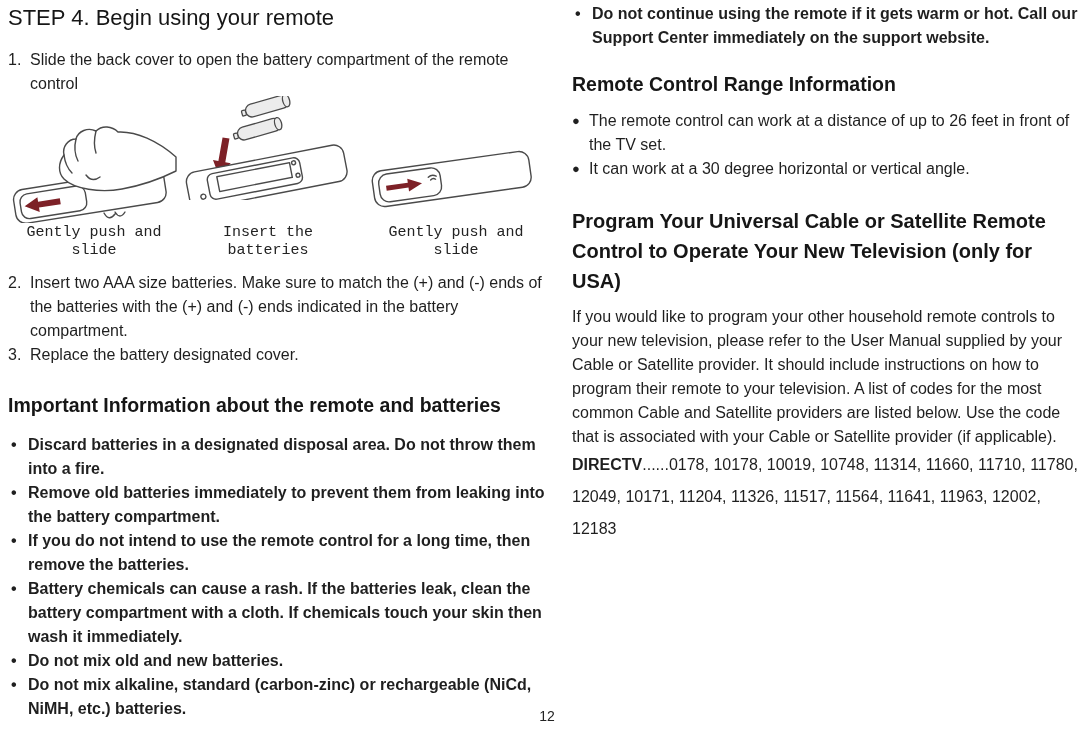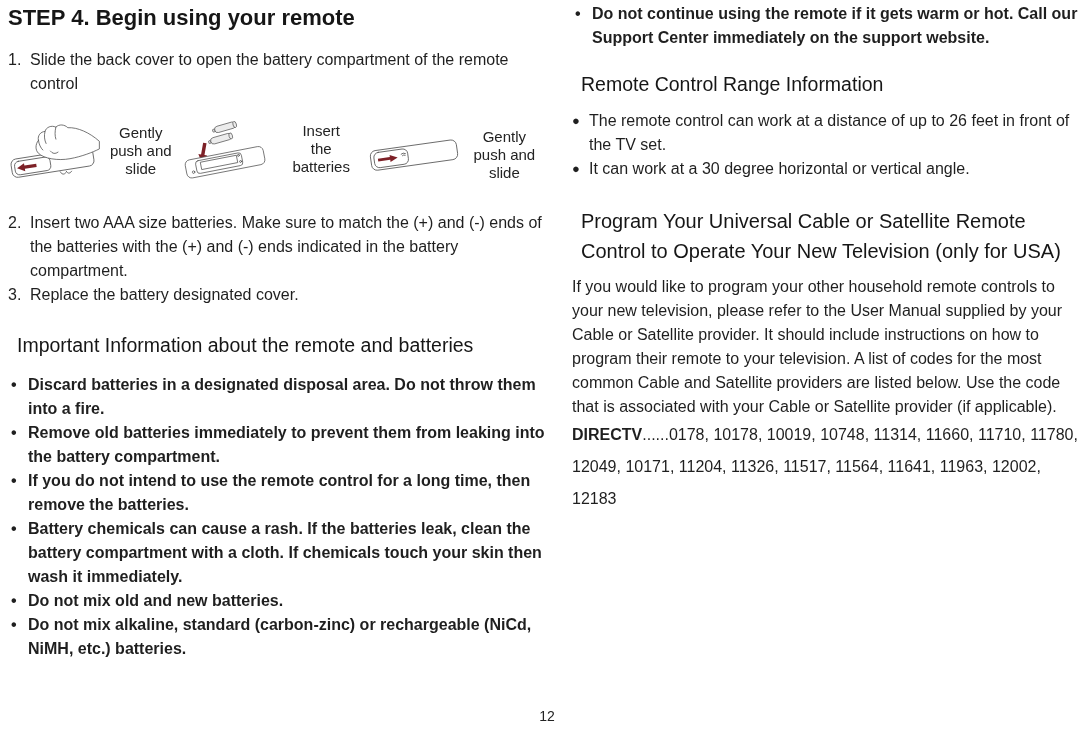--- a/index.html
+++ b/index.html
@@ -9,38 +9,38 @@
     background:#ffffff;
     color:#1f1f1f;
     font-family:"Liberation Sans", sans-serif;
     position:relative;
     overflow:hidden;
   }
   .col-left  { position:absolute; left:8px;  top:0; width:552px; }
   .col-right { position:absolute; left:572px; top:0; width:512px; }
 
   .doc-title {
-    font-size:22px; line-height:28px; font-weight:bold;
+    font-size:22px; line-height:28px; font-weight:normal;
     margin:4px 0 0 0; color:#161616;
   }
   .step { position:relative; padding-left:22px; font-size:16px; line-height:24px; }
   .step .num { position:absolute; left:0; }
   .step1 { margin-top:16px; }
   .step2 { margin-top:11px; }
 
   .figures { display:flex; margin-top:0; align-items:flex-end; }
-  .figure  { display:flex; align-items:center; }
+  .figure  { display:flex; flex-direction:column; align-items:flex-end;font-family:Liberation Mono, monospace; }
   .fig1 { width:172px; }
   .fig2 { width:168px; margin-left:4px;gap:23px; }
   .fig3 { width:176px; margin-left:16px; }
   .caption { font-size:15px; line-height:18px; margin-top:1px; text-align:center; color:#232323; }
 
   .section-h {
-    font-size:19.5px; line-height:24px; font-weight:normal;
-    margin:9px; color:#161616;
+    font-size:19.5px; line-height:24px; font-weight:bold;
+    margin:0; color:#161616;
   }
   .info-h { margin-top:26px; }
 
   .bullets { margin-top:16px; }
   .bullet-bold {
     position:relative; padding-left:20px;
     font-weight:bold; font-size:16px; line-height:24px;
   }
   .bullet-bold .marker { position:absolute; left:3px; font-weight:bold; }
 

